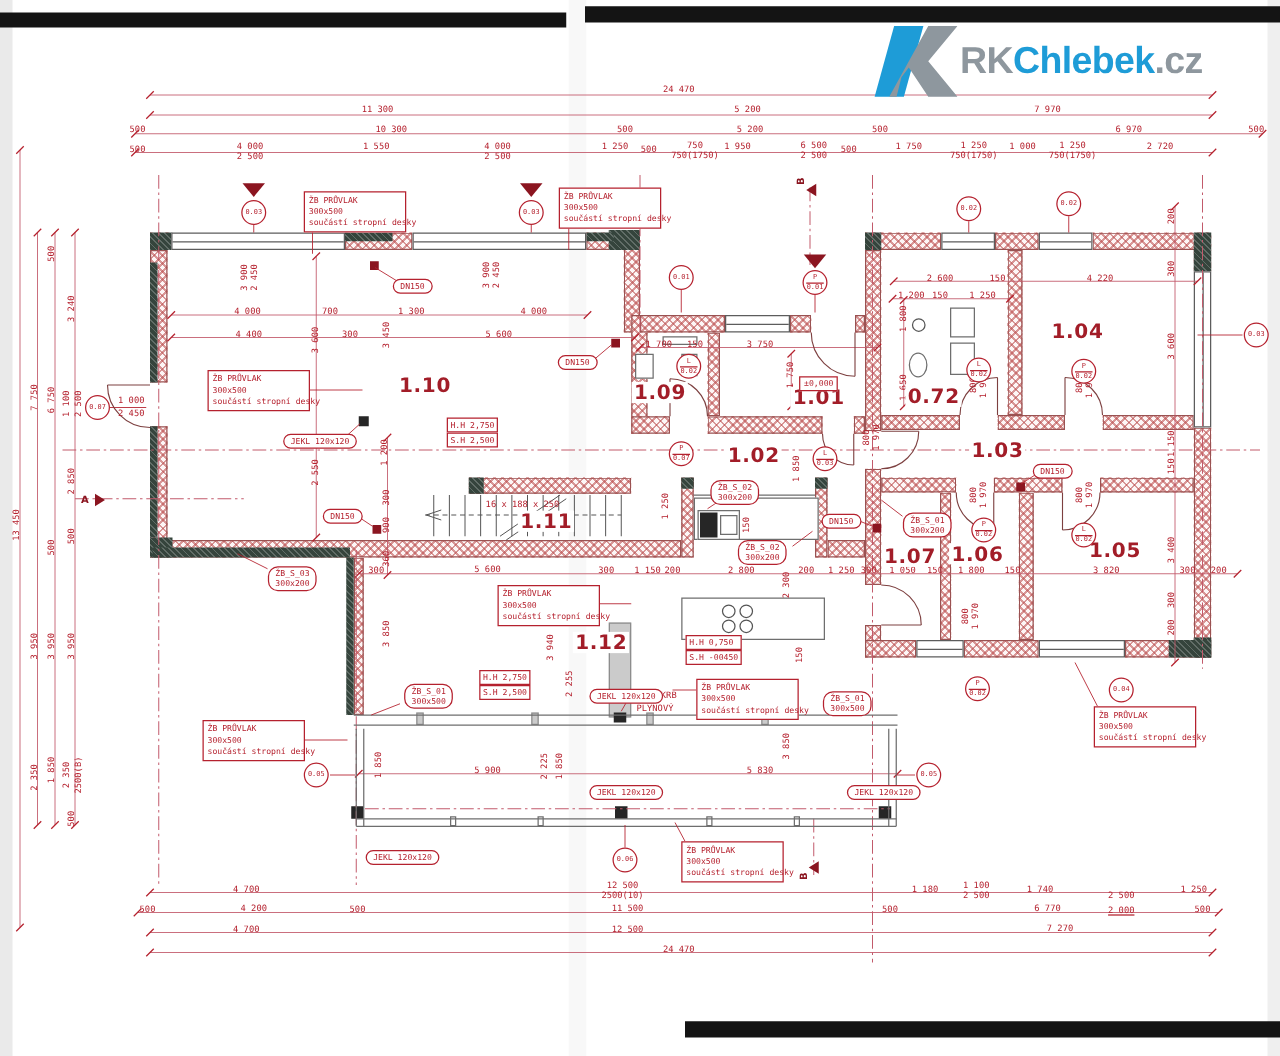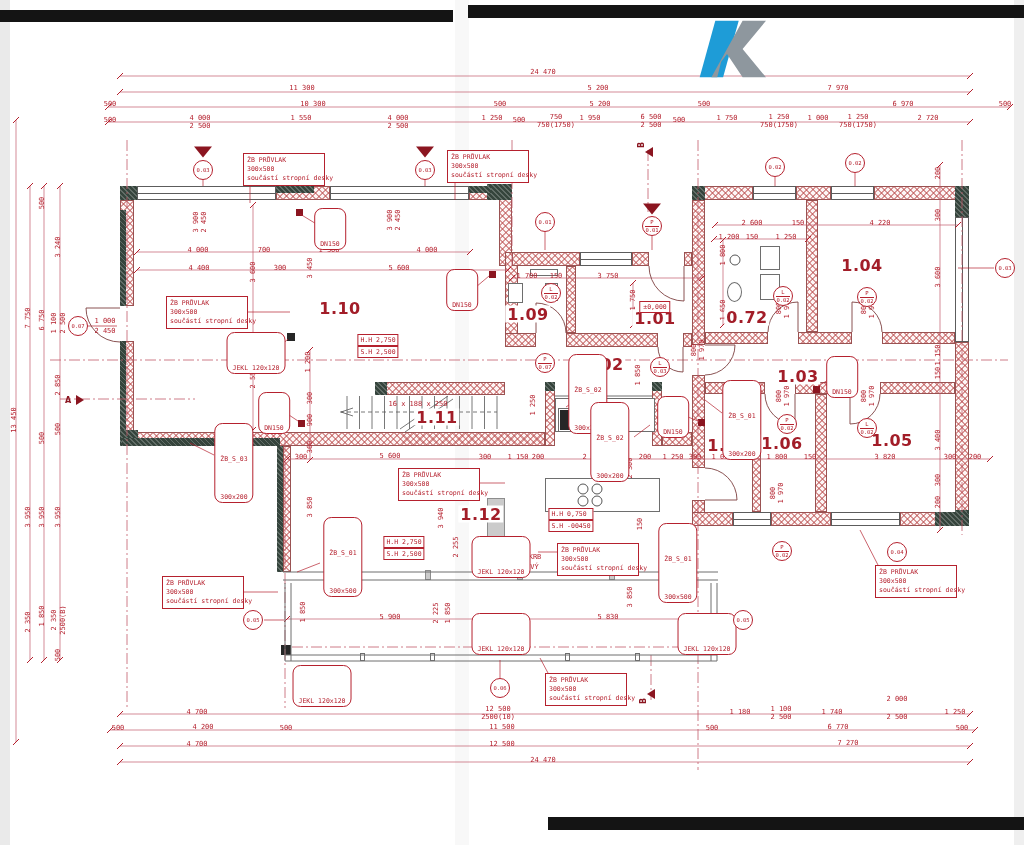--- a/index.html
+++ b/index.html
@@ -23,21 +23,21 @@
   .df{background:#262626;}
   .rf{background:#8b1520;}
   .dim{font:7px "DejaVu Sans Mono", monospace;color:#b5212e;white-space:nowrap;
        transform:translate(-50%,-50%);line-height:7px;}
   .room{font:bold 16px "DejaVu Sans", sans-serif;color:#a21d28;transform:translate(-50%,-50%);
         background:#fff;line-height:17px;padding:0 2px;letter-spacing:.5px;}
   .zb{border:1px solid #b5212e;background:#fff;width:82px;padding:2px 3px;}
   .zb div{position:static !important;font:6.5px "DejaVu Sans Mono", monospace;color:#b5212e;line-height:9px;white-space:nowrap;}
   .pill{border:1px solid #b5212e;background:#fff;border-radius:8px;padding:1px 5px;
         transform:translate(-50%,-50%);text-align:center;}
-  .pill div{position:static !important;font:6.5px "DejaVu Sans Mono", monospace;color:#b5212e;line-height:8px;white-space:nowrap;margin-top:30px;}
+  .pill div{position:static !important;font:6.5px "DejaVu Sans Mono", monospace;color:#b5212e;line-height:8px;white-space:nowrap;}
   .hs{transform:translate(-50%,-50%);}
   .hs div{position:static !important;border:1px solid #b5212e;background:#fff;font:6.5px "DejaVu Sans Mono", monospace;
           color:#b5212e;line-height:8px;padding:1px 2px;white-space:nowrap;}
   .lvl{border:1px solid #b5212e;background:#fff;font:6.5px "DejaVu Sans Mono", monospace;color:#b5212e;
        padding:1px 3px;transform:translate(-50%,-50%);white-space:nowrap;}
   .circ{width:20px;height:20px;border:1px solid #b5212e;border-radius:50%;background:#fff;
         transform:translate(-50%,-50%);display:flex;flex-direction:column;align-items:center;justify-content:center;}
   .circ span{font:5.5px "DejaVu Sans Mono", monospace;color:#b5212e;line-height:6.5px;display:block;text-align:center;}
   .circ span.top{border-bottom:1px solid #b5212e;width:14px;}
   .tri{width:0;height:0;transform:translate(-50%,-50%);}
@@ -360,21 +360,21 @@
       <div class="dim" style="left: 858px; top: 117px;">1 250</div>
       <div class="dim" style="left: 858px; top: 125px;">750(1750)</div>
       <div class="dim" style="left: 928px; top: 118px;">2 720</div>
       <div class="dim" style="left: 197px; top: 712px;">4 700</div>
       <div class="dim" style="left: 498px; top: 709px;">12 500</div>
       <div class="dim" style="left: 498px; top: 717px;">2500(10)</div>
       <div class="dim" style="left: 740px; top: 712px;">1 180</div>
       <div class="dim" style="left: 781px; top: 709px;">1 100</div>
       <div class="dim" style="left: 781px; top: 717px;">2 500</div>
       <div class="dim" style="left: 832px; top: 712px;">1 740</div>
-      <div class="dim" style="left: 897px; top: 699px;">2 000</div>
+      <div class="dim" style="left: 897px; top: 729px; text-decoration: underline;">2 000</div>
       <div class="dim" style="left: 897px; top: 717px;">2 500</div>
       <div class="dim" style="left: 955px; top: 712px;">1 250</div>
       <div class="dim" style="left: 118px; top: 728px;">500</div>
       <div class="dim" style="left: 203px; top: 727px;">4 200</div>
       <div class="dim" style="left: 286px; top: 728px;">500</div>
       <div class="dim" style="left: 502px; top: 727px;">11 500</div>
       <div class="dim" style="left: 712px; top: 728px;">500</div>
       <div class="dim" style="left: 838px; top: 727px;">6 770</div>
       <div class="dim" style="left: 962px; top: 728px;">500</div>
       <div class="dim" style="left: 197px; top: 744px;">4 700</div>
@@ -483,21 +483,21 @@
       <div class="dim" style="left: 640px; top: 524px; transform: translate(-50%, -50%) rotate(-90deg);">150</div>
       <div class="dim" style="left: 418px; top: 404px;">16 x 188 x 250</div>
       <div class="dim" style="left: 535px; top: 557px;">KRB</div>
       <div class="dim" style="left: 524px; top: 567px;">PLYNOVÝ</div>
       <div class="room" style="left: 340px; top: 308px;">1.10</div>
       <div class="room" style="left: 528px; top: 314px;">1.09</div>
       <div class="room" style="left: 655px; top: 318px;">1.01</div>
       <div class="room" style="left: 603px; top: 364px;">1.02</div>
       <div class="room" style="left: 862px; top: 265px;">1.04</div>
       <div class="room" style="left: 747px; top: 317px;">0.72</div>
-      <div class="room" style="left: 798px; top: 376px;">1.03</div>
+      <div class="room" style="left: 798px; top: 360px;">1.03</div>
       <div class="room" style="left: 437px; top: 417px;">1.11</div>
       <div class="room" style="left: 892px; top: 440px;">1.05</div>
       <div class="room" style="left: 782px; top: 443px;">1.06</div>
       <div class="room" style="left: 728px; top: 445px;">1.07</div>
       <div class="room" style="left: 481px; top: 514px;">1.12</div>
       <div class="zb" style="left: 243px; top: 153px;">
         <div>ŽB PRŮVLAK</div>
         <div>300x500</div>
         <div>součástí stropní desky</div>
       </div>
@@ -680,14 +680,15 @@
       <div class="tri l" style="left: 651px; top: 694px;"></div>
       <div class="sl" style="left: 68px; top: 400px;">A</div>
       <div class="sl" style="left: 641px; top: 145px; transform: translate(-50%, -50%) rotate(-90deg);">B</div>
       <div class="sl" style="left: 643px; top: 701px; transform: translate(-50%, -50%) rotate(-90deg);">B</div>
     </div>
   <div id="logo">
     <svg width="78" height="60" viewBox="0 0 80 60">
       <polygon points="28,0 52,0 36,58 12,58" fill="#1e9cd7"></polygon>
       <polygon points="56,0 80,0 56,29 80,58 56,58 40,34 34,42 30,58 24,58" fill="#8e979e"></polygon>
     </svg>
+    <div class="txt"><span class="lg-gray">RK</span><span class="lg-blue">Chlebek</span><span class="lg-gray">.cz</span></div>
   </div>
 </div>
 
 </body></html>

